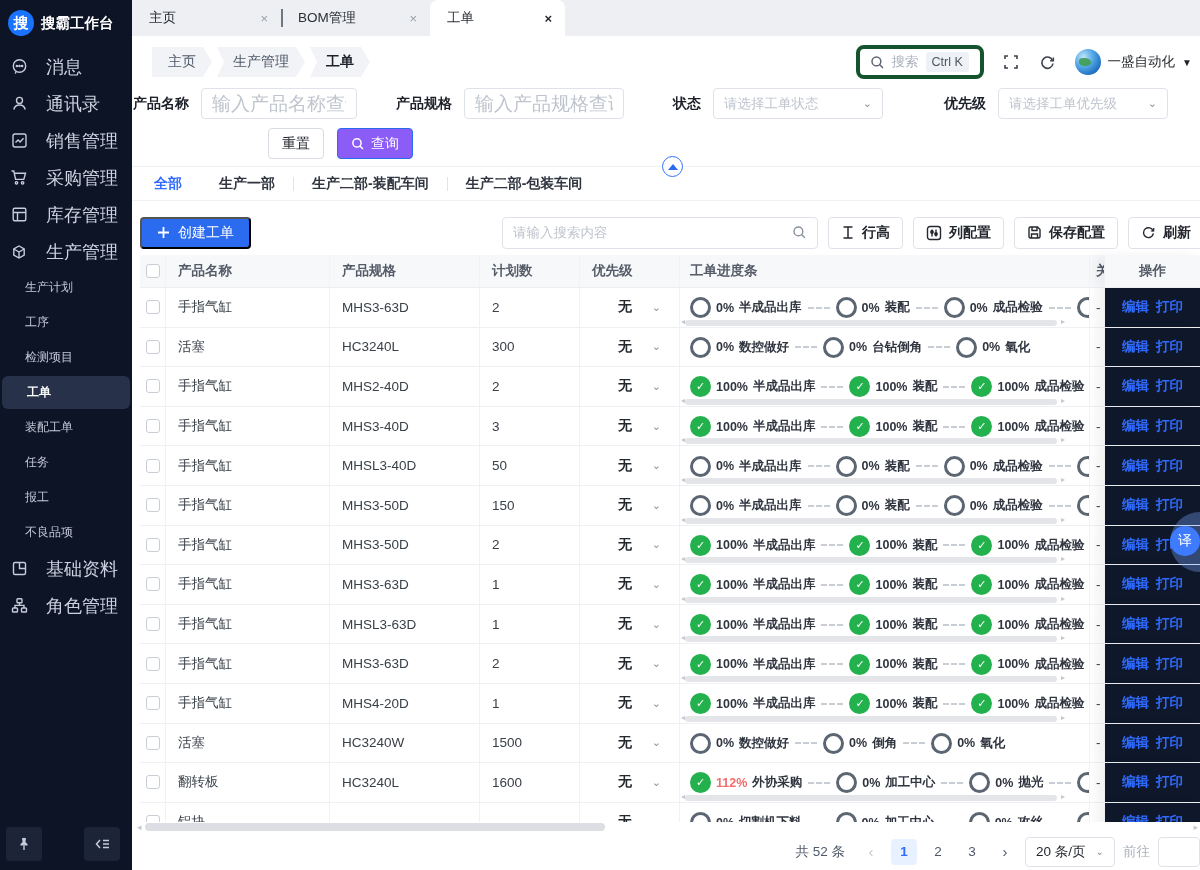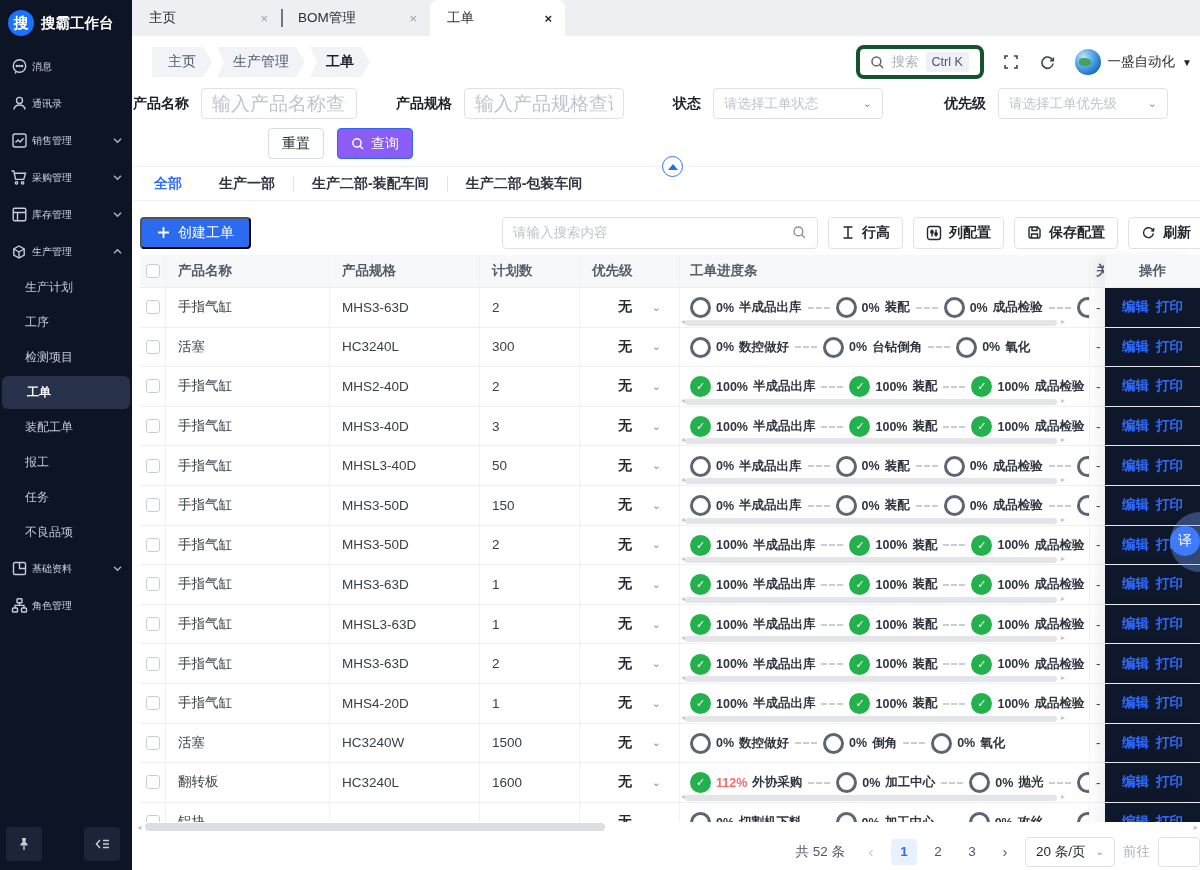--- a/index.html
+++ b/index.html
@@ -6,21 +6,21 @@
   html,body { width:1200px; height:870px; overflow:hidden; }
   body { font-family:"Liberation Sans","DejaVu Sans",sans-serif; font-size:14px; color:#1f2329; background:#fff; }
   .app { position:relative; width:1200px; height:870px; }
 
   
   .sidebar { position:absolute; left:0; top:0; width:132px; height:870px; background:#0d1426; color:#c6ccd8; z-index:30; }
   .logo { display:flex; align-items:center; gap:7px; padding:10px 8px 12px 8px; }
   .logo-badge { width:26px; height:26px; border-radius:50%; background:#1973ff; color:#fff; font-weight:bold; font-size:15px; display:flex; align-items:center; justify-content:center; flex:0 0 auto; }
   .logo-title { color:#fff; font-weight:bold; font-size:14.5px; white-space:nowrap; }
   .side-menu { position:absolute; top:48px; left:0; right:0; bottom:50px; overflow:hidden; }
-  .side-item { display:flex; align-items:center; gap:4px; height:37px; padding:0 8px 0 10px; cursor:pointer; font-size:10px; color:#ccd2de; white-space:nowrap; }
+  .side-item { display:flex; align-items:center; gap:18px; height:37px; padding:0 8px 0 10px; cursor:pointer; font-size:18px; color:#ccd2de; white-space:nowrap; }
   .side-item .s-ic { width:18px; height:18px; display:flex; align-items:center; justify-content:center; flex:0 0 auto; }
   .side-item .s-lb { flex:1 1 auto; }
   .side-item .s-ch { width:12px; display:flex; }
   .side-item .s-ch.up svg { transform:rotate(180deg); }
   .side-sub { height:35px; line-height:35px; padding-left:25px; font-size:12px; color:#c3c9d6; cursor:pointer; white-space:nowrap; }
   .side-sub.active { background:#273149; color:#fff; font-weight:bold; border-radius:6px; margin:1px 2px; line-height:33px; height:33px; }
   .side-foot { position:absolute; bottom:0; left:0; right:0; height:46px; display:flex; align-items:center; justify-content:space-between; padding:0 12px 6px 6px; }
   .foot-btn { width:36px; height:34px; background:#1b2537; border-radius:4px; display:flex; align-items:center; justify-content:center; cursor:pointer; }
 
   
@@ -230,22 +230,22 @@
             <svg width="11" height="11" viewBox="0 0 11 11" fill="none" stroke="#aab1bd" stroke-width="1.5">
               <path d="M2 3.8l3.5 3.5L9 3.8"></path>
             </svg>
           </span>
         </div>
         <div class="side-sub">生产计划</div>
         <div class="side-sub">工序</div>
         <div class="side-sub">检测项目</div>
         <div class="side-sub active">工单</div>
         <div class="side-sub">装配工单</div>
+        <div class="side-sub">任务</div>
         <div class="side-sub">报工</div>
-        <div class="side-sub">任务</div>
         <div class="side-sub">不良品项</div>
         <div class="side-item">
           <span class="s-ic">
             <svg width="17" height="17" viewBox="0 0 17 17" fill="none" stroke="#c6ccd8" stroke-width="1.4">
               <rect x="2.5" y="2.5" width="12" height="12" rx="1.5"></rect>
               <path d="M8.5 2.5v6h6"></path>
             </svg>
           </span>
           <span class="s-lb">基础资料</span>
           <span class="s-ch down">

